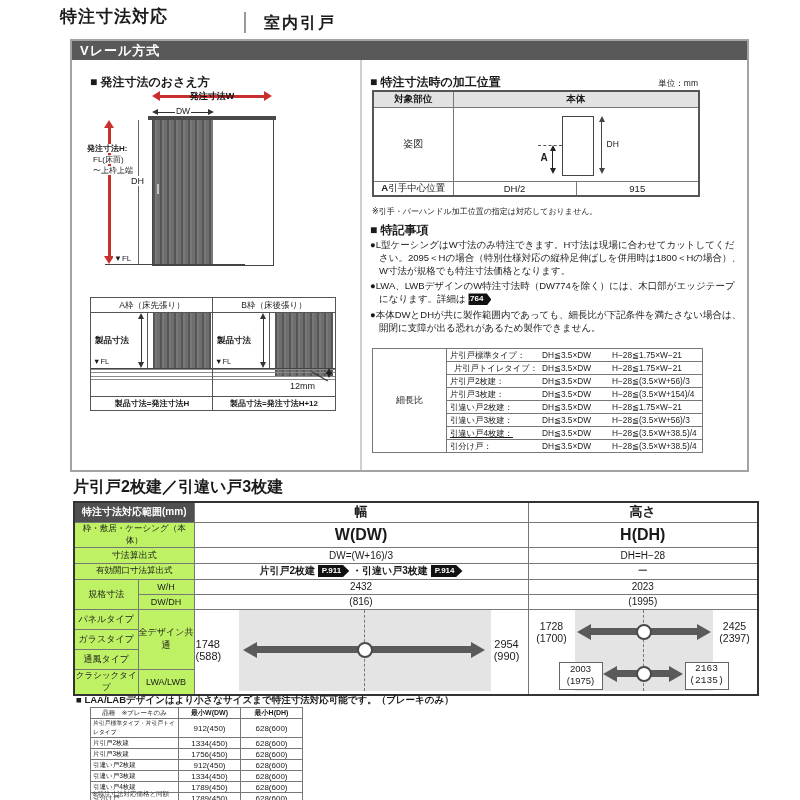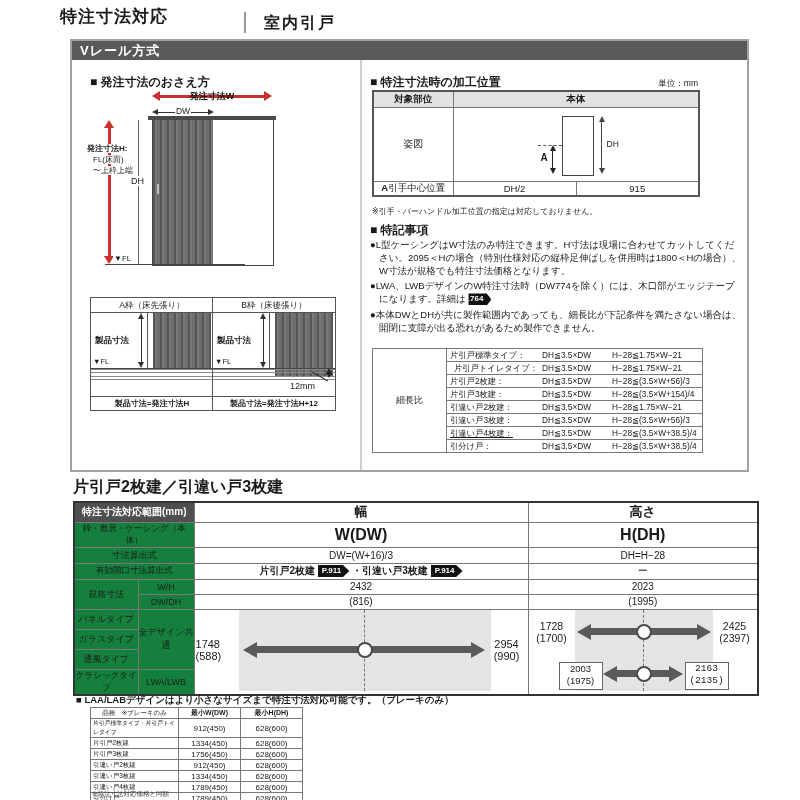--- a/index.html
+++ b/index.html
@@ -32,21 +32,21 @@
          padding:1px 8px 1px 4px;clip-path:polygon(0 0,80% 0,100% 50%,80% 100%,0 100%);vertical-align:1px;}
   table{border-collapse:collapse;table-layout:fixed;}
   td{padding:0;vertical-align:middle;border:1px solid #777;overflow:hidden;}
   .proc-t{position:absolute;border:2px solid #555;}
   .proc-t td{font-size:9.5px;text-align:center;}
   .hdrgray{background:#e2e2e2;font-weight:bold;}
   .sl-t{position:absolute;border:1.5px solid #555;}
   .sl-t td{font-size:8.3px;height:12px;}
   .big{position:absolute;border:2px solid #333;}
   .big td{font-size:10px;text-align:center;}
-  .lbl{background:#15803d;}
+  .lbl{background:#bef264;}
   .dark{background:#4f4f4f;color:#fff;font-weight:bold;font-size:10.5px;}
   .laa-t{position:absolute;border:1.5px solid #555;}
   .laa-t td{font-size:8px;text-align:center;height:10px;}
   .fbox{position:absolute;width:122px;border:1px solid #555;background:#fff;}
   .ftitle{height:14px;border-bottom:1px solid #555;font-size:8.5px;text-align:center;line-height:14px;}
   .fbody{position:relative;height:83px;overflow:hidden;}
   .fcap{height:13px;border-top:1px solid #555;font-size:8px;font-weight:bold;text-align:center;line-height:13px;}
   .whbg{background:#fff;padding:0 1px;}
 </style>
 </head>

